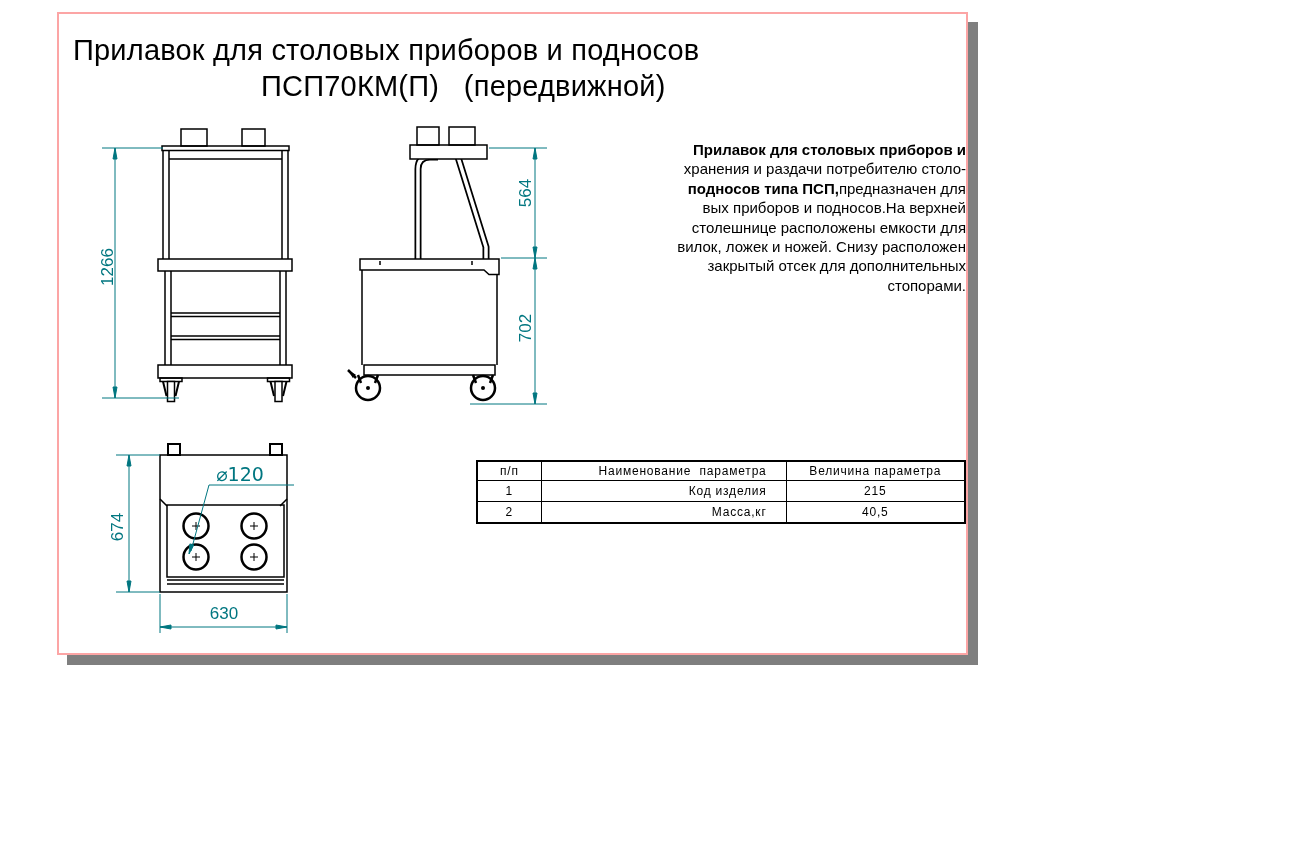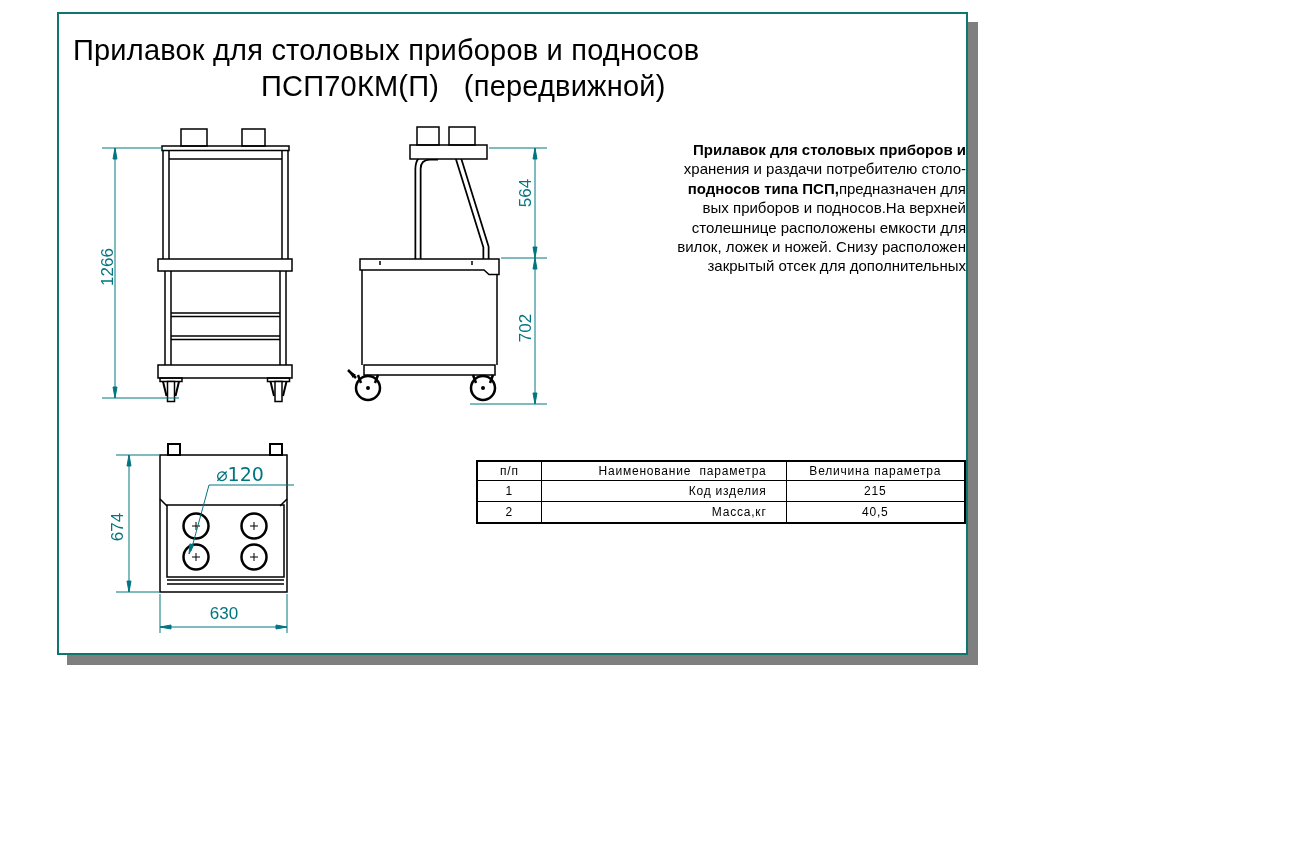--- a/index.html
+++ b/index.html
@@ -1,19 +1,19 @@
 <!DOCTYPE html>
 <html><head>
 <meta charset="utf-8">
 <style>
   html,body{margin:0;padding:0;background:#fff;}
   .canvas{position:relative;width:1308px;height:852px;background:#fff;overflow:hidden;
           font-family:"Liberation Sans",sans-serif;color:#000;}
   .page{position:absolute;left:57px;top:12px;width:911px;height:643px;
-        border:2px solid #0f766e;background:#fff;box-sizing:border-box;
+        border:2px solid #fca5a5;background:#fff;box-sizing:border-box;
         box-shadow:10px 10px 0 0 #7f7f7f;}
   .title-l1{position:absolute;left:14px;top:20px;font-size:29px;letter-spacing:.2px;white-space:pre;}
   .title-l2{position:absolute;left:202px;top:56px;font-size:29px;letter-spacing:.2px;white-space:pre;}
   .descr{position:absolute;left:547px;top:126px;width:360px;font-size:15px;line-height:19.4px;text-align:right;}
   .descr b{font-weight:bold;}
   .svgbox{position:absolute;}
   .dimtxt{font-size:17px;font-family:"Liberation Sans",sans-serif;}
   .diatxt{font-size:19px;font-family:"DejaVu Sans",sans-serif;}
   table.params{position:absolute;left:417px;top:446px;border-collapse:collapse;
                table-layout:fixed;font-size:12px;letter-spacing:.8px;}
@@ -147,20 +147,21 @@
     </svg>
 
     <div class="descr">
       <div><b>Прилавок для столовых приборов и</b><span></span></div>
       <div><b></b><span>хранения и раздачи потребителю столо-</span></div>
       <div><b>подносов типа ПСП,</b><span>предназначен для</span></div>
       <div><b></b><span>вых приборов и подносов.На верхней</span></div>
       <div><b></b><span>столешнице расположены емкости для</span></div>
       <div><b></b><span>вилок, ложек и ножей. Снизу расположен</span></div>
       <div><b></b><span>закрытый отсек для дополнительных</span></div>
+      <div><b></b><span>стопорами.</span></div>
     </div>
 
     <table class="params">
       <tbody>
           <tr class="hdr">
         <td class="c col-num">п/п</td>
         <td class="l col-name">Наименование  параметра</td>
         <td class="c col-val">Величина параметра</td>
       </tr>
       <tr>

